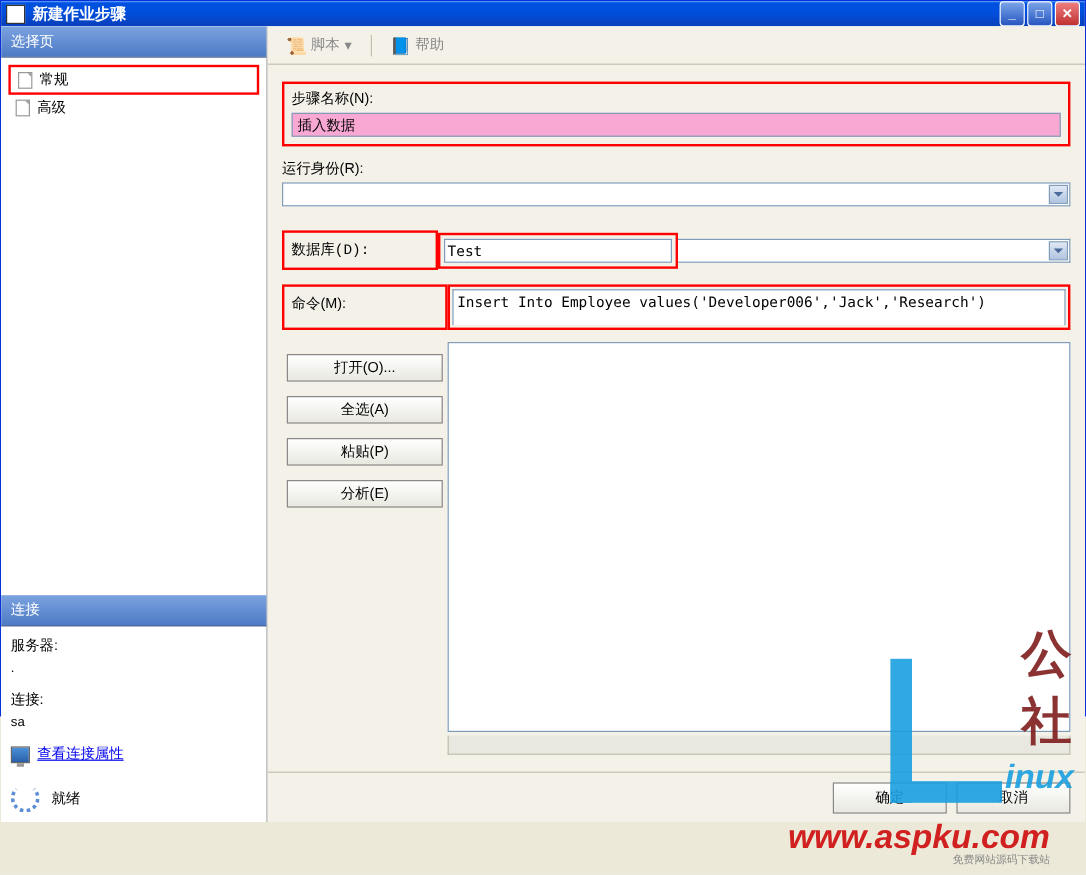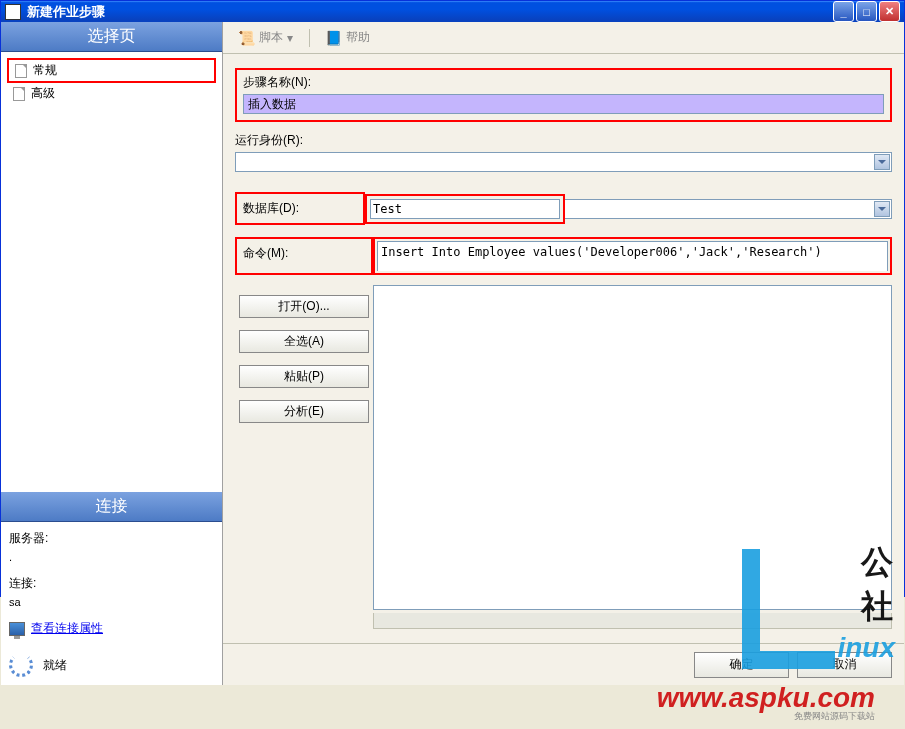--- a/index.html
+++ b/index.html
@@ -10,21 +10,21 @@
     .titlebar { height: 30px; background: linear-gradient(to bottom, #3c8cff 0%, #0050e0 8%, #0050e0 40%, #0842c0 88%, #0842c0 100%); display: flex; align-items: center; padding: 0 4px; color: white; }
     .titlebar-icon { width: 16px; height: 16px; background: #fff; margin-right: 6px; border: 1px solid #333; }
     .titlebar-text { flex: 1; font-weight: bold; font-size: 13px; }
     .titlebar-buttons { display: flex; gap: 2px; }
     .titlebar-btn { width: 21px; height: 21px; background: linear-gradient(to bottom, #7ba4e8, #2656c0); border: 1px solid #fff; border-radius: 3px; display: flex; align-items: center; justify-content: center; color: white; font-weight: bold; cursor: pointer; font-size: 11px; }
     .titlebar-btn.close { background: linear-gradient(to bottom, #f08080, #c03030); }
     
     .window-body { flex: 1; display: flex; background: #fff; }
     
     .sidebar { width: 222px; background: #fff; display: flex; flex-direction: column; border-right: 1px solid #a0a0a0; }
-    .sidebar-header { background: linear-gradient(to bottom, #7ba2e0, #4d7bc5); color: white; padding: 4px 8px; font-size: 16px; border-bottom: 1px solid #2a4d8f; text-align: center; }
+    .sidebar-header { background: linear-gradient(to bottom, #7ba2e0, #4d7bc5); color: white; padding: 4px 8px; font-size: 12px; border-bottom: 1px solid #2a4d8f; }
     .sidebar-section { padding: 6px 6px; flex-shrink: 0; }
     .sidebar-item { display: flex; align-items: center; padding: 2px 4px; cursor: pointer; gap: 4px; }
     .sidebar-item.highlighted { border: 2px solid red; }
     .sidebar-icon { width: 16px; height: 16px; display: inline-flex; align-items: center; justify-content: center; }
     .page-icon { width: 12px; height: 14px; background: #fff; border: 1px solid #999; position: relative; }
     .page-icon::after { content: ""; position: absolute; right: 0; top: 0; border-left: 3px solid transparent; border-top: 3px solid #999; }
     .nav-tree { flex: 1; overflow: auto; text-align: center; }
     
     .conn-section { padding: 8px; }
     .conn-label { margin-bottom: 4px; }
@@ -41,30 +41,30 @@
     .toolbar { height: 32px; display: flex; align-items: center; padding: 0 10px; gap: 6px; border-bottom: 1px solid #c0c0b0; }
     .tb-btn { display: flex; align-items: center; gap: 4px; padding: 2px 6px; color: #888; cursor: default; }
     .tb-sep { width: 1px; height: 18px; background: #c0c0b0; margin: 0 4px; }
     .tb-icon { width: 16px; height: 16px; display: inline-flex; align-items: center; justify-content: center; }
     .script-icon { color: #b09060; font-size: 14px; }
     .help-icon { color: #4a7fd0; font-size: 14px; }
     .main-content { flex: 1; padding: 14px 12px; overflow: auto; }
     
     .field-row { margin-bottom: 10px; }
     .field-label { display: block; margin-bottom: 3px; }
-    .field-input { width: 100%; height: 20px; border: 1px solid #7f9db9; padding: 1px 4px; font-family: SimSun, monospace; font-size: 12px; background: #c4b5fd; }
+    .field-input { width: 100%; height: 20px; border: 1px solid #7f9db9; padding: 1px 4px; font-family: SimSun, monospace; font-size: 12px; background: #f9a8d4; }
     .field-select { width: 100%; height: 20px; border: 1px solid #7f9db9; padding: 0 2px; font-family: SimSun, monospace; font-size: 12px; background: #fff; position: relative; display: flex; align-items: center; }
     .dropdown-arrow { position: absolute; right: 1px; top: 1px; width: 16px; height: 16px; background: linear-gradient(to bottom, #e0e8f4, #b0c4e0); border: 1px solid #7f9db9; display: flex; align-items: center; justify-content: center; cursor: pointer; }
     .dropdown-arrow::after { content: ""; border-left: 4px solid transparent; border-right: 4px solid transparent; border-top: 4px solid #4a6a9a; }
     
     .red-box { border: 2px solid red; padding: 4px 6px 6px 6px; margin-bottom: 10px; }
     
     .data-section { margin-top: 20px; }
     .data-row { display: flex; align-items: center; gap: 0; margin-bottom: 12px; }
-    .data-label-box { width: 130px; border: 2px solid red; padding: 6px; }
+    .data-label-box { width: 130px; border: 2px solid red; padding: 6px; font-family: Liberation Mono, monospace; }
     .data-input-box { border: 2px solid red; padding: 3px; }
     
     .cmd-row { display: flex; gap: 0; margin-bottom: 12px; }
     .cmd-left { width: 138px; display: flex; flex-direction: column; }
     .cmd-label-box { border: 2px solid red; padding: 6px; height: 38px; display: flex; align-items: flex-start; }
     .cmd-buttons { margin-top: 8px; display: flex; flex-direction: column; gap: 12px; padding: 0 4px; }
     .cmd-btn { height: 23px; border: 1px solid #888; background: linear-gradient(to bottom, #fff, #e8e8e0); cursor: pointer; font-size: 12px; font-family: inherit; }
     .cmd-text-wrap { flex: 1; border: 2px solid red; padding: 2px; height: 38px; }
     .cmd-textarea { width: 100%; height: 325px; border: 1px solid #7f9db9; padding: 3px; font-family: SimSun, monospace; font-size: 12px; resize: none; background: #fff; margin-top: -2px; }
     .cmd-textarea-top { width: 100%; height: 100%; border: 1px solid #7f9db9; border-bottom: none; padding: 3px; font-family: SimSun, monospace; font-size: 12px; background: #fff; }
@@ -73,21 +73,21 @@
     .ta-left-pad { width: 138px; }
     .ta-wrap { flex: 1; position: relative; }
     .scroll-hint { height: 16px; background: #e8e8e0; border: 1px solid #c0c0b0; border-top: none; }
     
     .footer { height: 42px; border-top: 1px solid #c0c0b0; display: flex; align-items: center; justify-content: flex-end; padding: 0 12px; gap: 8px; }
     .footer-btn { width: 95px; height: 26px; border: 1px solid #888; background: linear-gradient(to bottom, #fff, #e8e8e0); cursor: pointer; font-size: 12px; }
     
     .watermark-1 { position: absolute; right: 10px; bottom: 60px; pointer-events: none; opacity: 0.9; }
     .watermark-1 .lbar { position: absolute; right: 135px; bottom: 0; width: 18px; height: 120px; background: #1a9fe0; }
     .watermark-1 .lbar2 { position: absolute; right: 60px; bottom: 0; width: 93px; height: 18px; background: #1a9fe0; }
-    .watermark-1 .txt1 { position: absolute; right: 0; bottom: 40px; font-size: 32px; font-weight: bold; color: #000000; letter-spacing: 2px; }
+    .watermark-1 .txt1 { position: absolute; right: 0; bottom: 40px; font-size: 42px; font-weight: bold; color: #7f1d1d; letter-spacing: 2px; }
     .watermark-1 .txt2 { position: absolute; right: 0; bottom: 5px; font-size: 28px; font-weight: bold; color: #1a9fe0; font-style: italic; }
     .watermark-2 { position: absolute; right: 30px; bottom: 15px; font-size: 28px; font-weight: bold; font-style: italic; color: #d02020; pointer-events: none; }
     .watermark-3 { position: absolute; right: 30px; bottom: 6px; font-size: 9px; color: #888; pointer-events: none; }
   </style>
 </head>
 <body>
 
 <div class="window">
   <div class="titlebar">
     <div class="titlebar-icon"></div>

